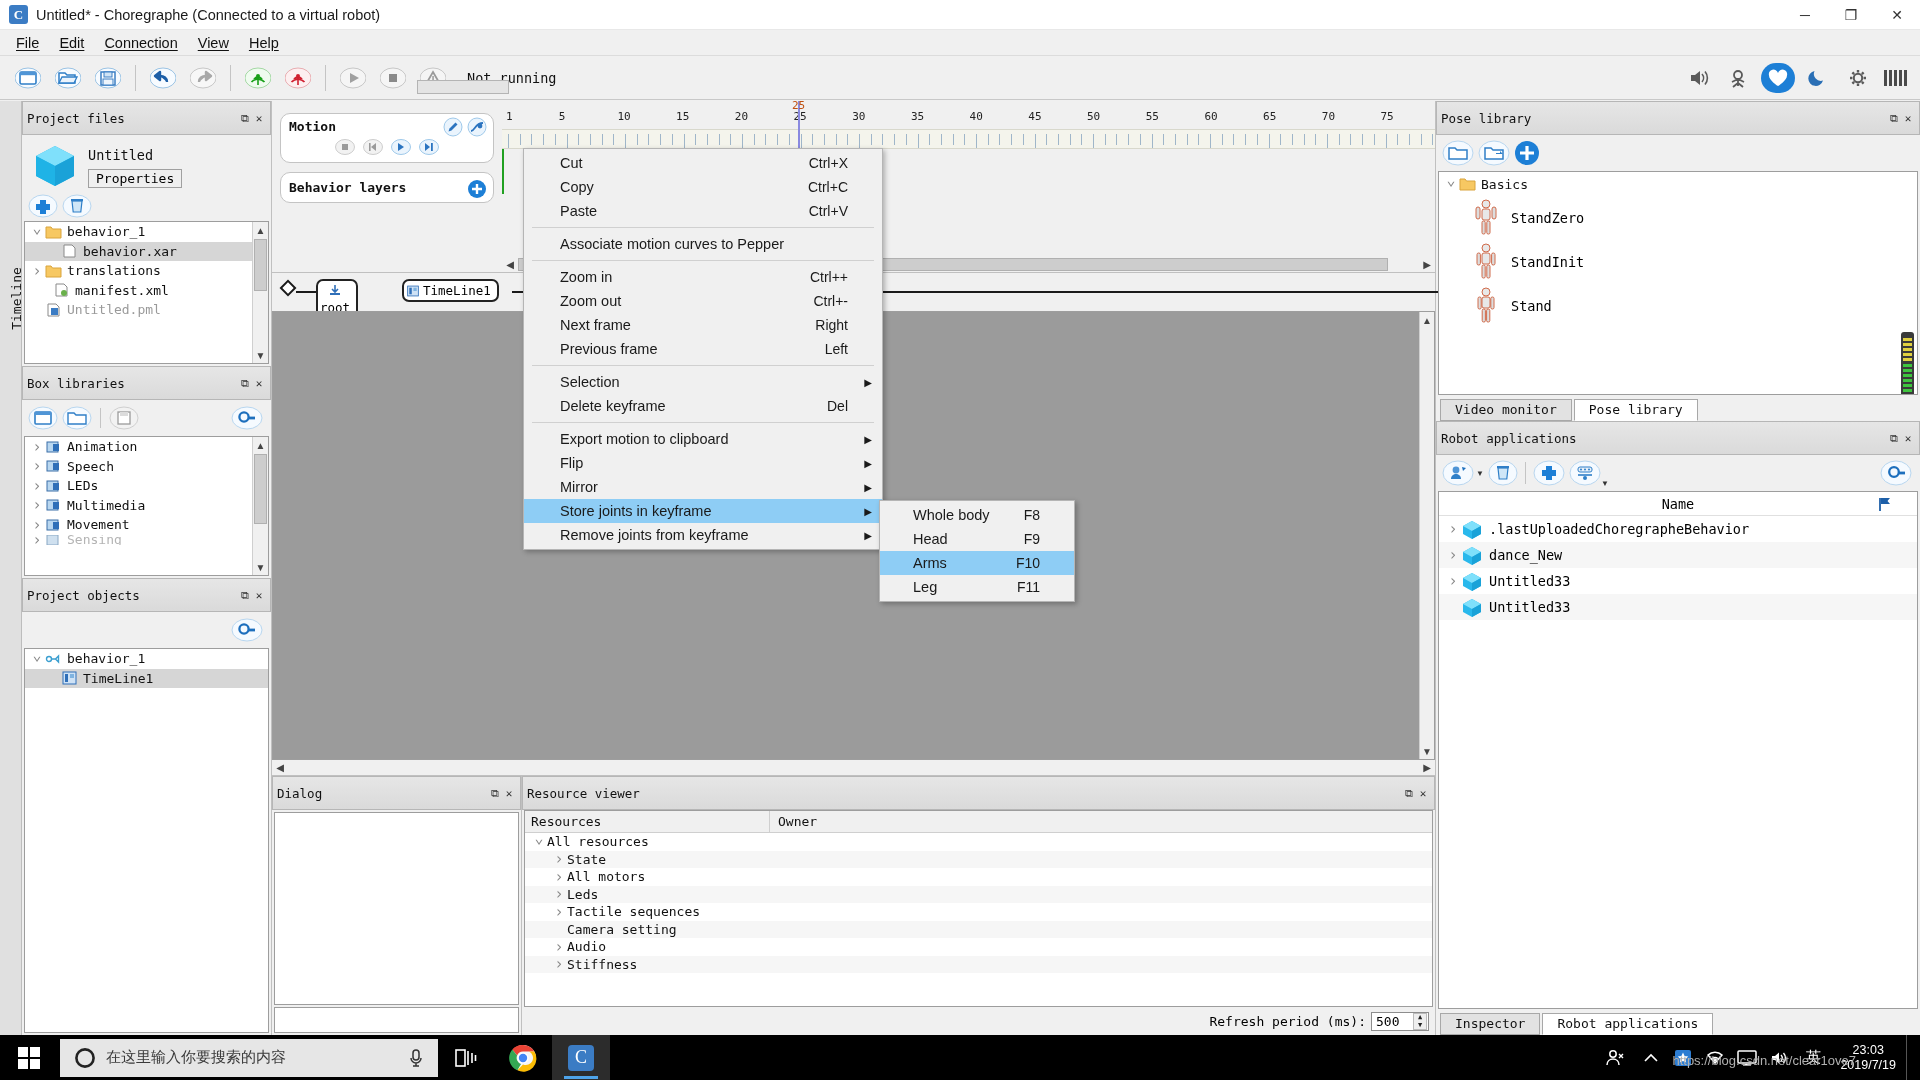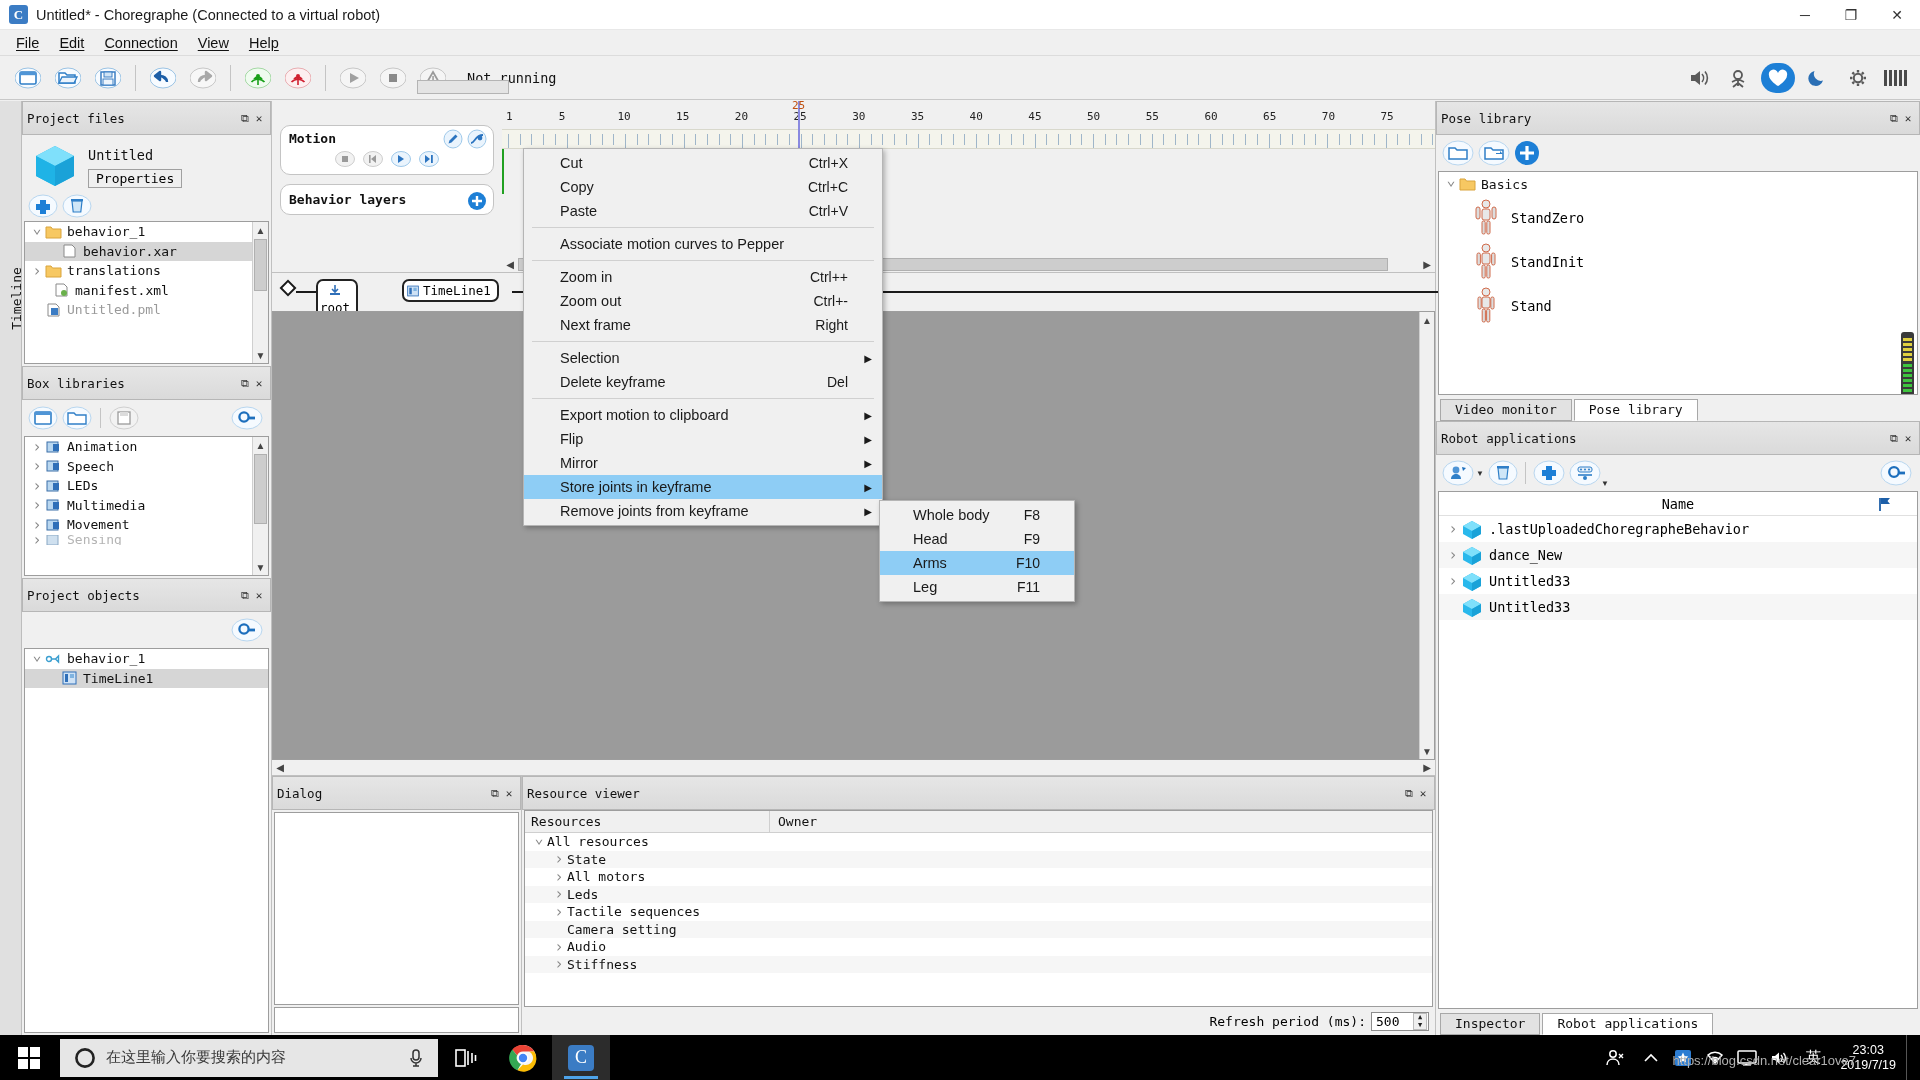--- a/index.html
+++ b/index.html
@@ -126,21 +126,21 @@
     margin-top: 6px; font-family: "DejaVu Sans Mono", monospace; font-size: 13px;
     border: 1px solid #a0a0a0; background: #efefef; padding: 1px 7px; display:inline-block;
   }
 
   
   #centercol { flex: 1; display: flex; flex-direction: column; min-width: 0; }
 
   
   #timeline-area { height: 172px; display: flex; background: #f0f0f0; position: relative;
                    border-bottom: 1px solid #c0c0c0; }
-  #tl-left { width: 230px; padding: 24px 8px; }
+  #tl-left { width: 230px; padding: 12px 8px; }
   .tl-card {
     background: #fff; border: 1px solid #c4c4c4; border-radius: 10px; padding: 5px 8px;
     margin-bottom: 9px; position: relative;
   }
   .tl-card .name { font-family: "DejaVu Sans Mono", monospace; font-size: 13px; font-weight: bold; color:#111; }
   .tl-card .icons { position: absolute; right: 6px; top: 3px; display: flex; gap: 4px; }
   .cbtn { width: 20px; height: 20px; border-radius: 10px; display:flex; align-items:center; justify-content:center; }
   .tl-transport { display: flex; gap: 8px; justify-content: center; margin-top: 3px; }
   #tl-right { flex: 1; position: relative; background: #f0f0f0; overflow: hidden; }
   #ruler { height: 28px; background: #f0f0f0; position: relative; }
@@ -1102,20 +1102,24 @@
     <span class="sc">Ctrl++</span>
   </div>
   <div class="mi">
     <span>Zoom out</span>
     <span class="sc">Ctrl+-</span>
   </div>
   <div class="mi">
     <span>Next frame</span>
     <span class="sc">Right</span>
   </div>
+  <div class="mi">
+    <span>Previous frame</span>
+    <span class="sc">Left</span>
+  </div>
   <div class="msep"></div>
   <div class="mi">
     <span>Selection</span>
     <span class="ar">▶</span>
   </div>
   <div class="mi">
     <span>Delete keyframe</span>
     <span class="sc">Del</span>
   </div>
   <div class="msep"></div>

